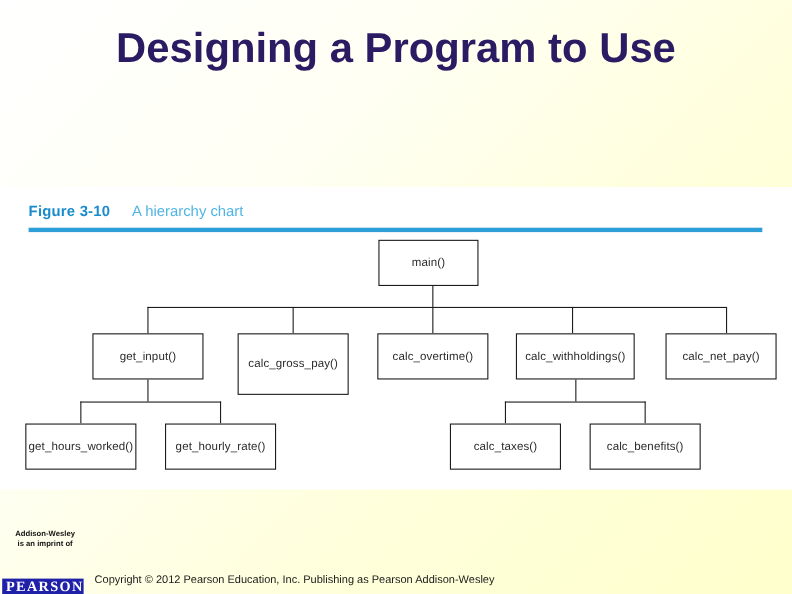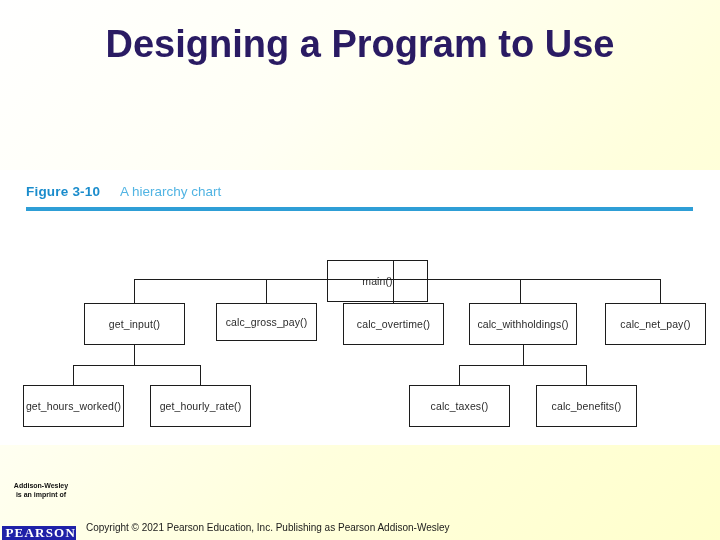--- a/index.html
+++ b/index.html
@@ -165,38 +165,38 @@
 
     <div id="fig-caption">
       <span class="fignum">Figure 3-10</span>
       <span class="figsep"></span>
       <span class="figtitle">A hierarchy chart</span>
     </div>
     <div id="fig-rule"></div>
 
     <div id="chart">
 
-      <div class="node" style="left:327px; top:48px; width:101px; height:42px;margin-top:42px;">
+      <div class="node" style="left:344px; top:48px; width:91px; height:42px;">
         <span>main()</span>
       </div>
 
       <div class="edge v" style="left:393px; top:90px; height:19px;"></div>
 
       <div class="edge h" style="left:134px; top:109px; width:526px;"></div>
 
       <div class="edge v" style="left:134px; top:109px; height:24px;"></div>
       <div class="edge v" style="left:266px; top:109px; height:24px;"></div>
       <div class="edge v" style="left:393px; top:109px; height:24px;"></div>
       <div class="edge v" style="left:520px; top:109px; height:24px;"></div>
       <div class="edge v" style="left:660px; top:109px; height:24px;"></div>
 
       <div class="node" style="left:84px; top:133px; width:101px; height:42px;">
         <span>get_input()</span>
       </div>
-      <div class="node" style="left:216px; top:133px; width:101px; height:38px;">
+      <div class="node" style="left:216px; top:133px; width:101px; height:56px;">
         <span>calc_gross_pay()</span>
       </div>
       <div class="node" style="left:343px; top:133px; width:101px; height:42px;">
         <span>calc_overtime()</span>
       </div>
       <div class="node" style="left:469px; top:133px; width:108px; height:42px;">
         <span>calc_withholdings()</span>
       </div>
       <div class="node" style="left:605px; top:133px; width:101px; height:42px;">
         <span>calc_net_pay()</span>
@@ -231,15 +231,15 @@
   <div id="imprint-text">
     <div>Addison-Wesley</div>
     <div>is an imprint of</div>
   </div>
 
   <div id="pearson-logo">
     <div class="word">PEARSON</div>
     <div class="swoosh"></div>
   </div>
 
-  <div id="copyright">Copyright © 2021 Pearson Education, Inc. Publishing as Pearson Addison-Wesley</div>
+  <div id="copyright">Copyright © 2012 Pearson Education, Inc. Publishing as Pearson Addison-Wesley</div>
 
 </div>
 
 </body></html>

